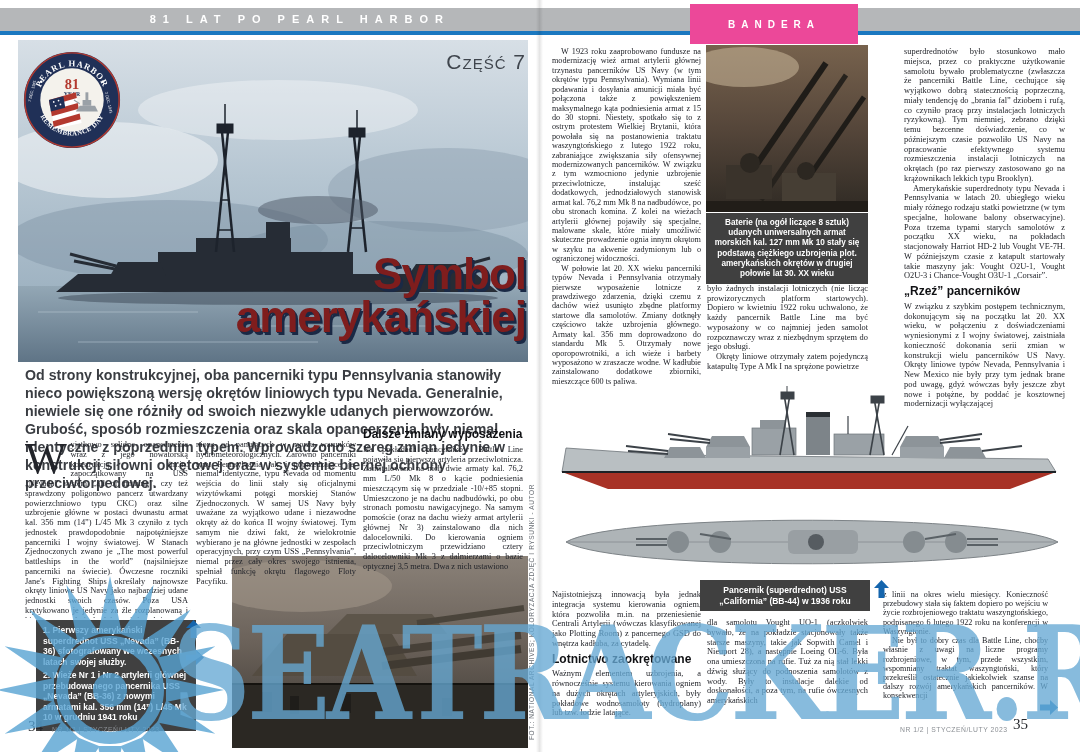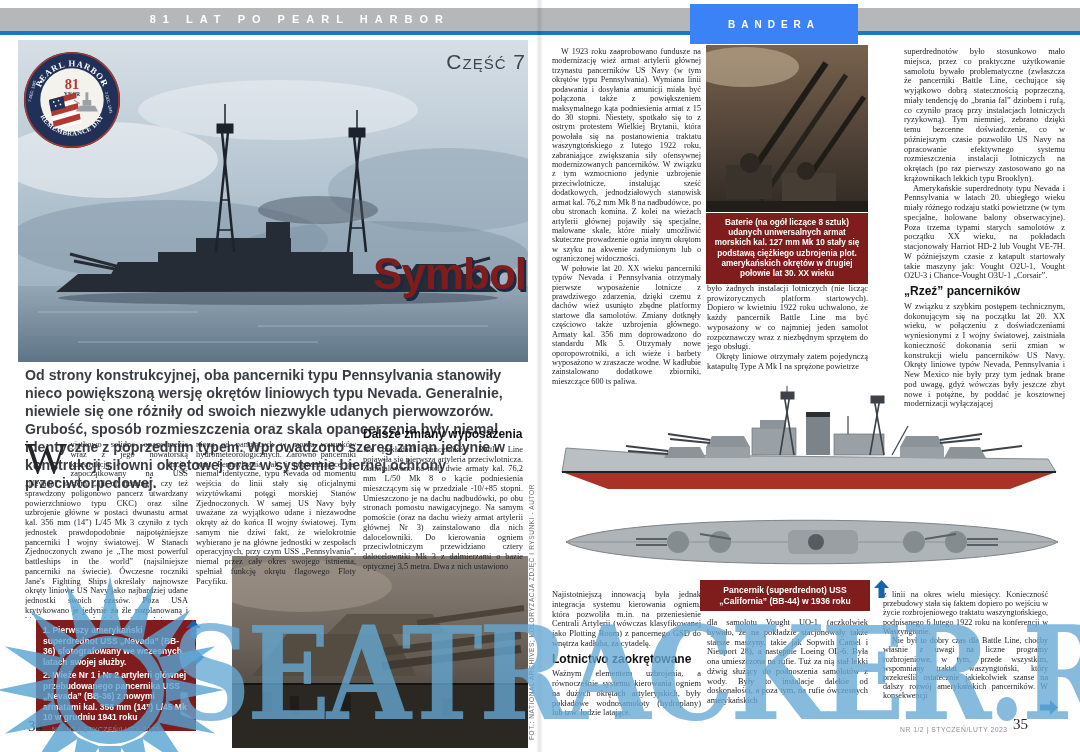--- a/index.html
+++ b/index.html
@@ -3,21 +3,21 @@
 <meta charset="utf-8">
 <style>
   html,body{margin:0;padding:0;background:#e8e8e8;}
   #spread{position:relative;width:1080px;height:752px;background:#ffffff;overflow:hidden;
           font-family:"Liberation Sans",sans-serif;}
   
   .hdr-gray{position:absolute;left:0;top:8px;width:1080px;height:23px;background:#b5b7b9;}
   .hdr-left-text{position:absolute;left:30px;top:13px;width:420px;text-align:right;color:#fff;
                  font-weight:bold;font-size:11px;letter-spacing:7px;}
   .hdr-blue-line{position:absolute;left:0;top:31px;width:1080px;height:4px;background:#1a78c0;}
-  .bandera-tab{position:absolute;left:690px;top:4px;width:168px;height:40px;background:#3b82f6;
+  .bandera-tab{position:absolute;left:690px;top:4px;width:168px;height:40px;background:#ec4899;
                display:flex;align-items:center;justify-content:center;color:#fff;font-weight:bold;
                font-size:10px;letter-spacing:6px;z-index:5;}
   
   .main-photo{position:absolute;left:18px;top:40px;width:510px;height:322px;z-index:1;}
   .badge{position:absolute;left:22px;top:50px;width:100px;height:100px;z-index:3;}
   .part-label{position:absolute;left:386px;top:50px;width:140px;text-align:right;z-index:3;
               font-variant:small-caps;font-size:21px;color:#3f454d;letter-spacing:1px;}
   .title{position:absolute;left:200px;top:252px;width:326px;text-align:right;z-index:3;
          font-weight:bold;font-size:44px;line-height:0.98;color:#7f1d1d;letter-spacing:-1px;
          text-shadow:2.5px 2.5px 0 #1a2945, 1px 1px 0 #1a2945;}
@@ -28,21 +28,21 @@
   .bodycol p{margin:0;}
   .bodycol p.ind{text-indent:9px;}
   .colhead{font-family:"Liberation Sans",sans-serif;font-weight:bold;font-size:12px;color:#101114;
            margin:0 0 3px 0;text-align:left;}
   .colhead.mid{margin-top:4px;}
   .lp-col1{left:25px;top:440px;width:163px;height:178px;}
   .lp-col2{left:196px;top:440px;width:160px;height:150px;}
   .lp-col3{left:363px;top:428px;width:160px;height:150px;}
   .dropcap{float:left;font-family:"Liberation Serif",serif;font-size:44px;line-height:34px;
            padding:2px 4px 0 0;color:#22242a;}
-  .cap-box{background:#7f1d1d;color:#fff;font-weight:bold;font-size:8.5px;line-height:1.24;
+  .cap-box{background:#404040;color:#fff;font-weight:bold;font-size:8.5px;line-height:1.24;
            padding:5px 7px;z-index:4;position:absolute;}
   .cap-box p{margin:0 0 3px 0;}
   .cap1{left:36px;top:620px;width:146px;}
   .arrow{position:absolute;z-index:6;}
   .arrow-up-1{left:186px;top:620px;}
   .arrow-right-1{left:186px;top:650px;}
   .turret-photo{position:absolute;left:232px;top:556px;width:296px;height:192px;z-index:1;}
   .credit{position:absolute;left:528px;top:440px;height:300px;writing-mode:vertical-rl;
           transform:rotate(180deg);font-size:6.5px;color:#6a6f76;letter-spacing:0.6px;z-index:2;}
   .folio{position:absolute;font-family:"Liberation Serif",serif;font-size:15px;color:#26282c;z-index:4;}
@@ -178,20 +178,21 @@
       <rect x="63" y="52" width="9" height="6"></rect>
       <rect x="66" y="44" width="3" height="8"></rect>
       <line x1="60" y1="56" x2="54" y2="52" stroke="#9aa1a7" stroke-width="1.2"></line>
     </g>
   </svg>
 
   <div class="part-label">Część 7</div>
 
   <div class="title">
     <div>Symbol</div>
+    <div>amerykańskiej</div>
   </div>
 
   <div class="lead">Od strony konstrukcyjnej, oba pancerniki typu Pennsylvania stanowiły nieco powiększoną wersję okrętów liniowych typu Nevada. Generalnie, niewiele się one różniły od swoich niezwykle udanych pierwowzorów. Grubość, sposób rozmieszczenia oraz skala opancerzenia były niemal identyczne z poprzednim typem. Wprowadzono szereg zmian jedynie w konstrukcji siłowni okrętowej oraz w systemie biernej ochrony przeciwtorpedowej.</div>
 
   <div class="bodycol lp-col1">
     <p><span class="dropcap">W</span><span>yjątkowo solidne opancerzenie wraz z jego nowatorską konstrukcją (m.in. zapoczątkowany na USS „Nevada” system „all or nothing”, czy też sprawdzony poligonowo pancerz utwardzany powierzchniowo typu CKC) oraz silne uzbrojenie główne w postaci dwunastu armat kal. 356 mm (14”) L/45 Mk 3 czyniło z tych jednostek prawdopodobnie najpotężniejsze pancerniki I wojny światowej. W Stanach Zjednoczonych zwano je „The most powerful battleships in the world” (najsilniejsze pancerniki na świecie). Ówczesne roczniki Jane's Fighting Ships określały najnowsze okręty liniowe US Navy jako najbardziej udane jednostki swoich czasów. Poza USA krytykowano je jedynie za źle rozplanowaną i kierowaną artylerię średnią, wciąż uzależ-</span></p>
   </div>
   <div class="bodycol lp-col2">
     <p>nioną od panujących w morzu warunków hydrometeorologicznych. Zarówno pancerniki typu Pennsylvania jak i poprzedzające je, niemal identyczne, typu Nevada od momentu wejścia do linii stały się oficjalnymi wizytówkami potęgi morskiej Stanów Zjednoczonych. W samej US Navy były uważane za wyjątkowo udane i niezawodne okręty aż do końca II wojny światowej. Tym samym nie dziwi fakt, że wielokrotnie wybierano je na główne jednostki w zespołach operacyjnych, przy czym USS „Pennsylvania”, niemal przez cały okres swojego istnienia, spełniał funkcję okrętu flagowego Floty Pacyfiku.</p>
   </div>

